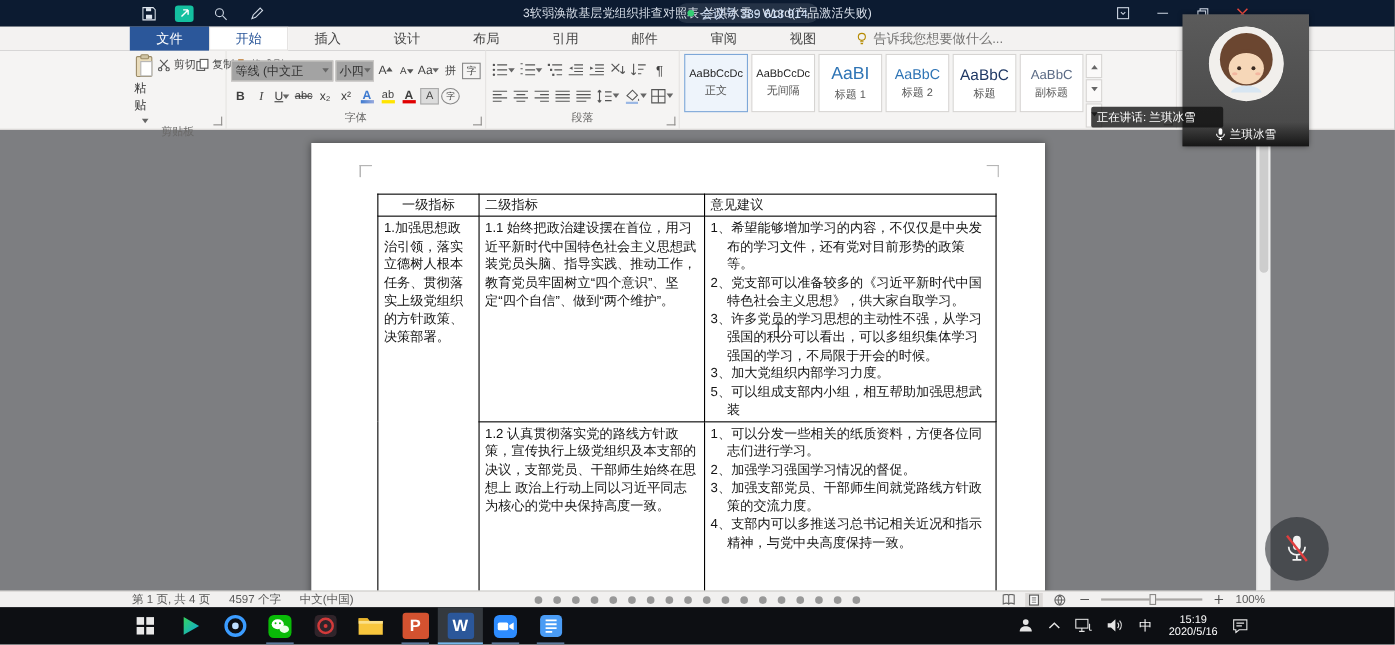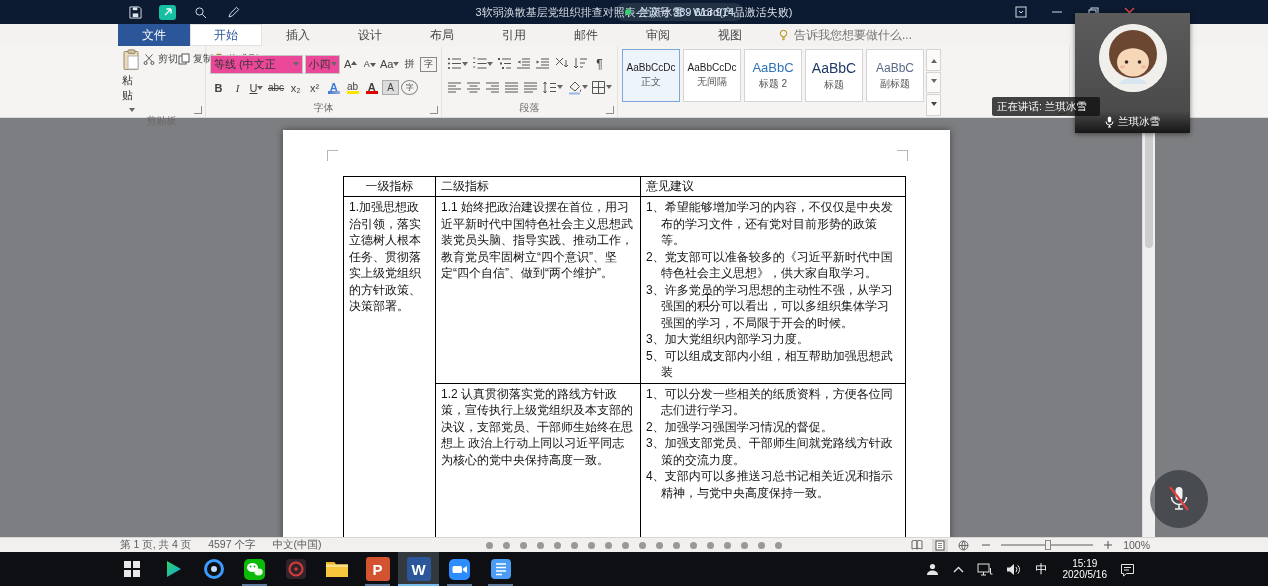--- a/index.html
+++ b/index.html
@@ -34,21 +34,21 @@
   .car{width:0;height:0;border:3px solid transparent;border-top:4px solid #666;margin-top:3px}
   
   .grp.clip{width:88px}
   .paste{width:38px;display:flex;flex-direction:column;align-items:center;justify-content:center;gap:2px;font-size:11px;color:#333}
   .smallcol{display:flex;flex-direction:row;justify-content:flex-end;padding:2px 0 4px 2px}
   .sbtn{display:flex;align-items:center;gap:3px;font-size:10px;color:#454545;height:15px;white-space:nowrap}
   
   .grp.font{width:236px}
   .frows{display:flex;flex-direction:column;flex:1;justify-content:space-evenly;width:100%}
   .frow{display:flex;align-items:center;gap:2px}
-  .combo{height:19px;border:1px solid #c8c6c4;background:#ec4899;display:flex;align-items:center;justify-content:space-between;font-size:11px;color:#333;padding:0 3px;white-space:nowrap;overflow:hidden}
+  .combo{height:19px;border:1px solid #c8c6c4;background:#a3a3a3;display:flex;align-items:center;justify-content:space-between;font-size:11px;color:#333;padding:0 3px;white-space:nowrap;overflow:hidden}
   .fbtn{min-width:17px;height:17px;display:flex;align-items:center;justify-content:center;font-size:11px;color:#3f3f3f;padding:0 1px}
   .fbtn .bar{display:block;width:12px;height:3px;margin-top:-1px}
   .stack{flex-direction:column;gap:0;line-height:10px}
   
   .grp.para{width:176px}
   .prows{display:flex;flex-direction:column;flex:1;justify-content:space-evenly;width:100%}
   
   .grp.styles{width:452px}
   .gallery{display:flex;gap:3px;padding:1px 2px}
   .stybox{width:58px;height:53px;background:#fff;border:1px solid #d6d4d2;display:flex;flex-direction:column;align-items:center;justify-content:center;gap:2px;overflow:hidden}
@@ -105,21 +105,21 @@
   .tslot.start{margin-left:112px;width:40px}
   .run::after{content:"";position:absolute;left:8px;right:8px;bottom:0;height:2px;background:#5d7a9c}
   .active-task{background:#34393f}
   .active-task::after{left:0;right:0;background:#76b9ed}
   .appsq{width:24px;height:24px;border-radius:3px;display:flex;align-items:center;justify-content:center;color:#fff;font-weight:bold;font-size:15px}
   .tray{position:absolute;right:133px;top:0;bottom:0;display:flex;align-items:center;gap:13px;color:#e9e9e9}
   .ime{font-size:12px;color:#fff;text-align:center;width:16px}
   .clock{font-size:10px;line-height:11px;color:#fff;text-align:center;white-space:nowrap}
 
   
-  .speaking-tip{position:absolute;left:992px;top:97px;width:108px;height:19px;background:rgba(15,15,15,.78);border-radius:2px;color:#fff;font-size:10.5px;display:flex;align-items:center;padding:0 5px;white-space:nowrap;overflow:hidden;z-index:40}
+  .speaking-tip{position:absolute;left:992px;top:97px;width:120px;height:19px;background:rgba(15,15,15,.78);border-radius:2px;color:#fff;font-size:10.5px;display:flex;align-items:center;padding:0 5px;white-space:nowrap;overflow:hidden;z-index:40}
   .webcam{position:absolute;left:1075px;top:13px;width:115px;height:120px;background:linear-gradient(#5b5b5b,#474747);box-shadow:0 1px 5px rgba(0,0,0,.5);z-index:35}
   .avatar{position:absolute;left:50%;top:11px;transform:translateX(-50%);width:68px;height:68px;border-radius:50%;background:#f1efec;overflow:hidden}
   .cam-label{position:absolute;left:0;right:0;bottom:0;height:22px;background:linear-gradient(transparent,rgba(0,0,0,.7));display:flex;align-items:center;justify-content:center;gap:4px;color:#fff;font-size:10.5px}
   .float-mic{position:absolute;left:1150px;top:470px;width:58px;height:58px;border-radius:50%;background:rgba(30,33,38,.55);display:flex;align-items:center;justify-content:center;z-index:40}
 </style>
 </head>
 <body>
 
 <div class="titlebar">
   <div class="tb-left">
@@ -434,20 +434,24 @@
   <div class="grp styles">
     <div class="grp-body" style="padding:2px 2px 0 2px">
       <div class="gallery">
         <div class="stybox sel">
           <span class="pv">AaBbCcDc</span>
           <span class="lb">正文</span>
         </div>
         <div class="stybox">
           <span class="pv">AaBbCcDc</span>
           <span class="lb">无间隔</span>
+        </div>
+        <div class="stybox h1">
+          <span class="pv">AaBI</span>
+          <span class="lb">标题 1</span>
         </div>
         <div class="stybox h2">
           <span class="pv">AaBbC</span>
           <span class="lb">标题 2</span>
         </div>
         <div class="stybox tt">
           <span class="pv">AaBbC</span>
           <span class="lb">标题</span>
         </div>
         <div class="stybox st">

